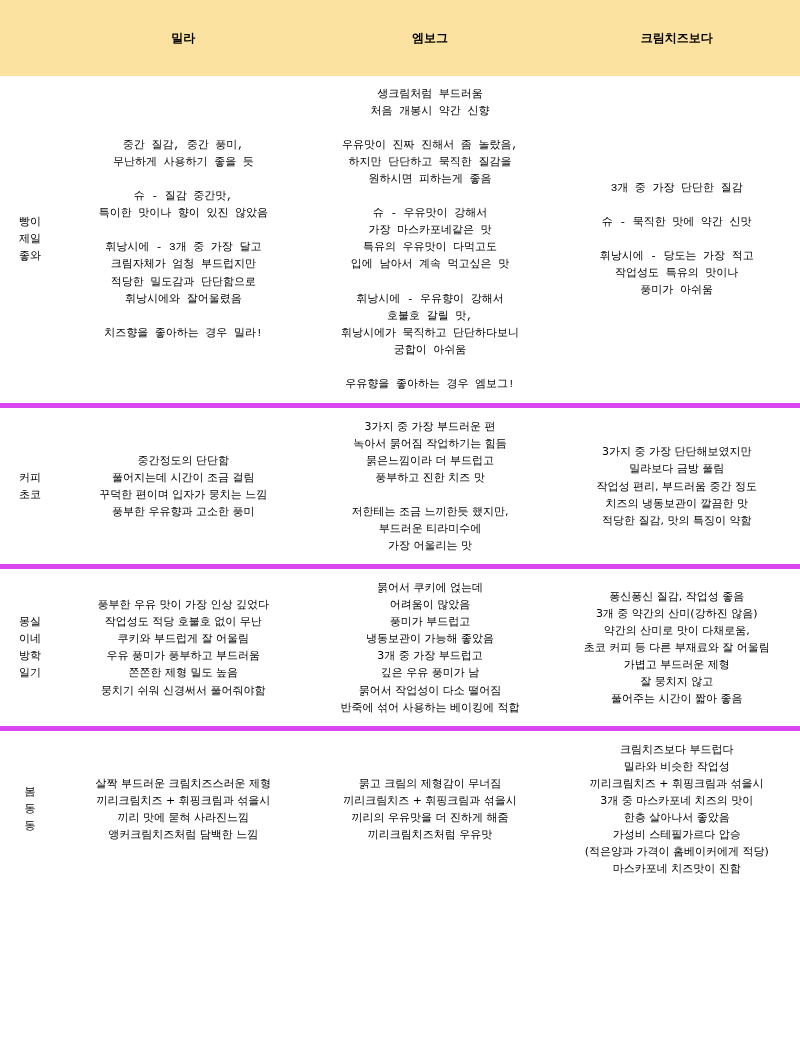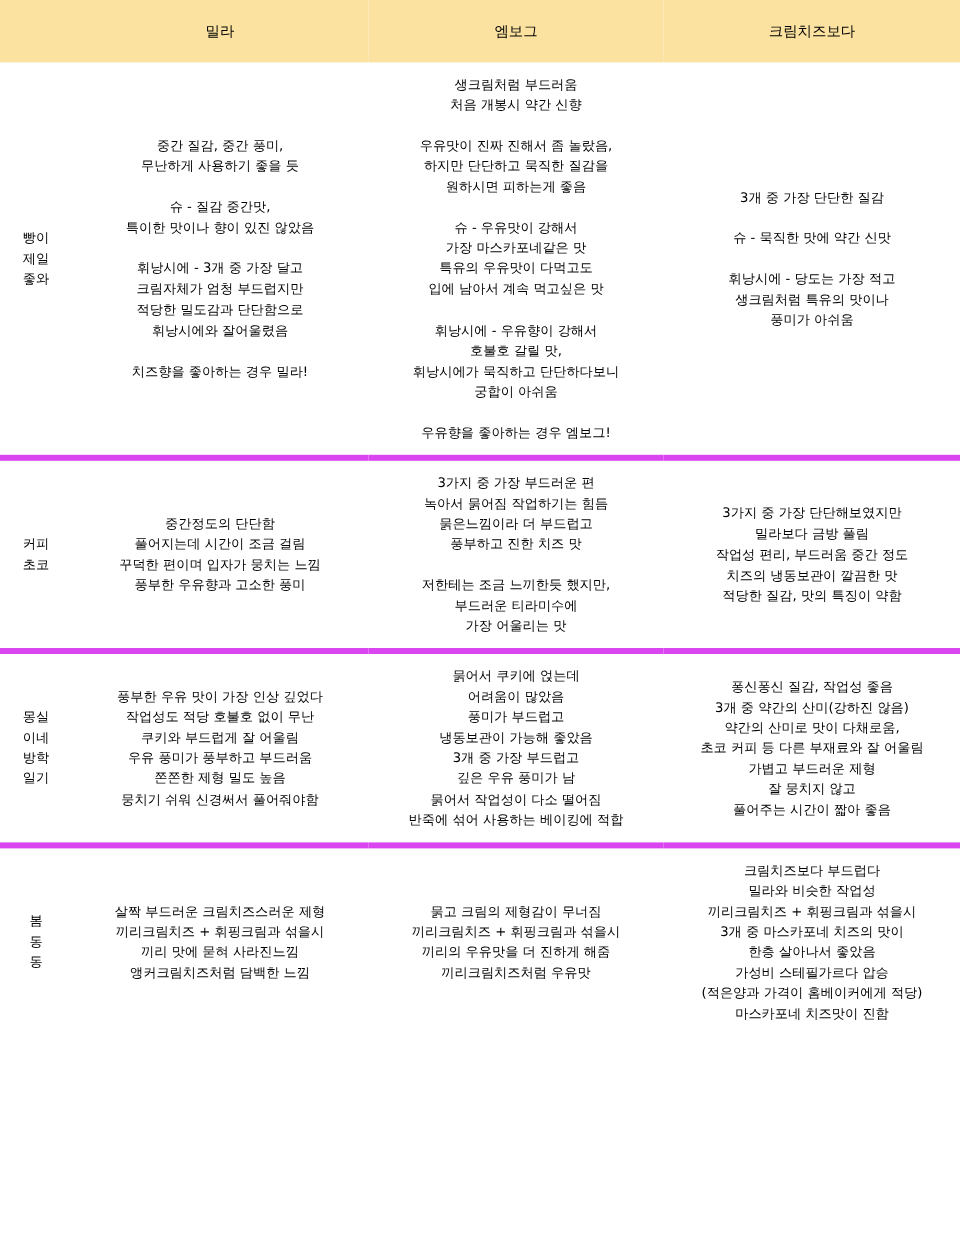--- a/index.html
+++ b/index.html
@@ -16,40 +16,41 @@
     overflow: hidden;
   }
   table.compare {
     width: 800px;
     border-collapse: collapse;
     table-layout: fixed;
   }
   thead th {
     background: #fbe2a0;
     font-size: 12px;
-    font-weight: normal;
+    font-weight: bold;
     color: #000;
     vertical-align: middle;
-    height: 52px;
+    height: 76px;
     border: none;
   }
   thead th.corner {
     width: 60px;
   }
   tbody td {
     border-top: 5px solid #d946ef;
     text-align: center;
     vertical-align: middle;
     font-size: 11px;
     line-height: 1.55;
     padding: 10px 6px;
     color: #000;
   }
   tbody tr:first-child td {
     border-top: none;
+    font-family: Liberation Mono, monospace;
   }
   td.rowlabel {
     width: 60px;
     font-size: 11px;
     line-height: 1.55;
     text-align: center;
     padding: 6px 2px;
     white-space: pre-line;
   }
   .cell-text {
@@ -107,21 +108,21 @@
 궁합이 아쉬움
 
 우유향을 좋아하는 경우 엠보그!</div>
         </td>
       <td>
           <div class="cell-text">3개 중 가장 단단한 질감
 
 슈 - 묵직한 맛에 약간 신맛
 
 휘낭시에 - 당도는 가장 적고
-생크림처럼 특유의 맛이나
+작업성도 특유의 맛이나
 풍미가 아쉬움</div>
         </td>
     </tr>
     <tr>
       <td class="rowlabel">커피
 초코</td>
       <td>
           <div class="cell-text">중간정도의 단단함
 풀어지는데 시간이 조금 걸림
 꾸덕한 편이며 입자가 뭉치는 느낌

